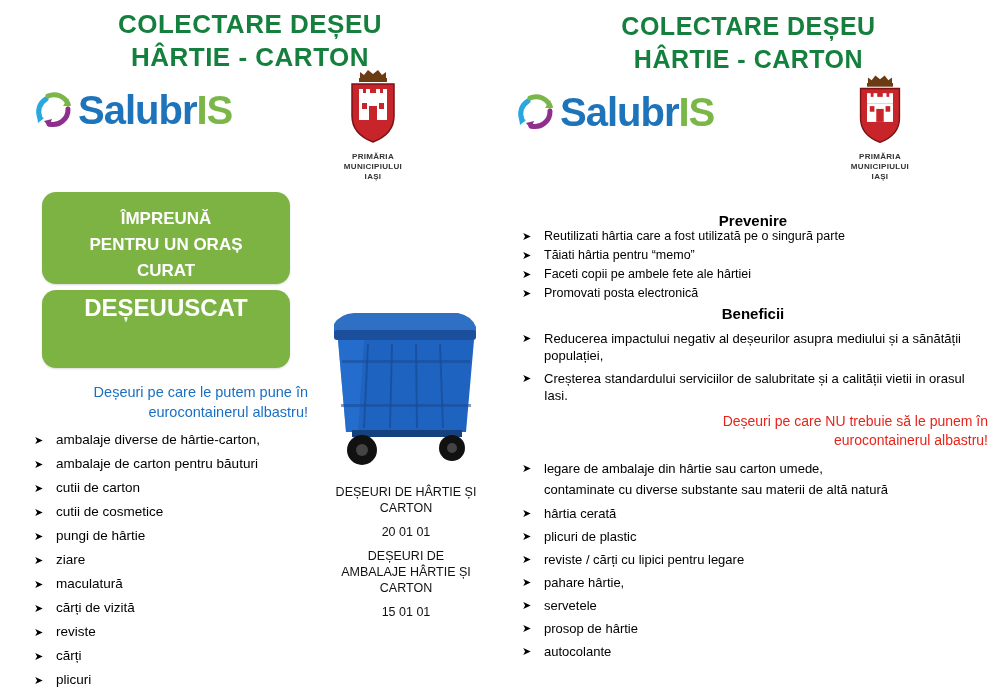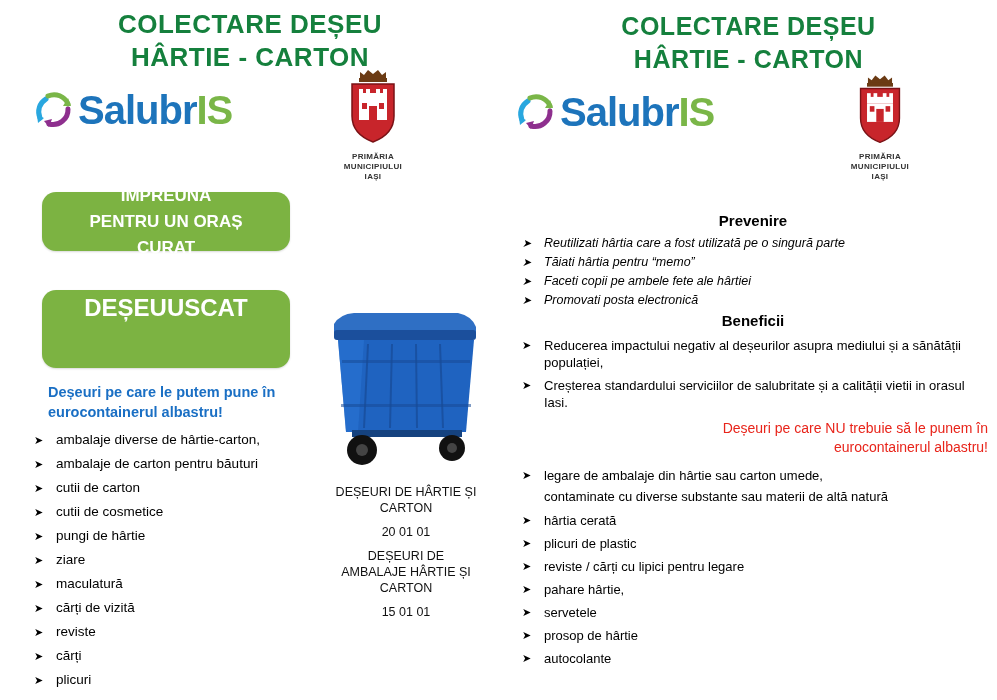--- a/index.html
+++ b/index.html
@@ -99,51 +99,50 @@
     color: #ffffff;
     text-align: center;
     font-weight: bold;
     box-shadow: 0 1px 2px rgba(0,0,0,0.15);
   }
   .gb1 {
     position: absolute;
     left: 42px;
     top: 192px;
     width: 248px;
-    height: 59px;
+    height: 92px;
     font-size: 17px;
     line-height: 26px;
     padding-top: 0px;
     display: flex;
     flex-direction: column;
-    justify-content: center;
+    justify-content: flex-end;
   }
   .gb2 {
     position: absolute;
     left: 42px;
     top: 290px;
     width: 248px;
     height: 78px;
     font-size: 24px;
     line-height: 36px;
     display: flex;
     flex-direction: row;
     justify-content: center;
   }
 
   .blue-note {
     position: absolute;
-    left: 48px;
+    left: 36px;
     top: 382px;
     width: 272px;
-    text-align: left;
+    text-align: right;
     color: #1a6fc4;
     font-size: 14.5px;
     line-height: 20px;
-    font-weight: bold;
   }
 
   
   ul.arrow-list {
     list-style: none;
     margin: 0;
     padding: 0;
   }
   ul.arrow-list li {
     position: relative;
@@ -396,21 +395,21 @@
           <div>MUNICIPIULUI</div>
           <div>IAȘI</div>
         </div>
       </div>
     </div>
 
     <div class="right-body">
 
       <div class="rh">Prevenire</div>
 
-      <ul class="arrow-list tight-list" style="margin-top:7px;font-style:italic;">
+      <ul class="arrow-list tight-list" style="margin-top:0;">
         <li>Reutilizati hârtia care a fost utilizată pe o singură parte</li>
         <li>Tăiati hârtia pentru “memo”</li>
         <li>Faceti copii pe ambele fete ale hârtiei</li>
         <li>Promovati posta electronică</li>
       </ul>
 
       <div class="rh" style="margin-top:2px;">Beneficii</div>
 
       <ul class="arrow-list loose-list" style="margin-top:8px;">
         <li>Reducerea impactului negativ al deșeurilor asupra mediului și a sănătății populației,</li>

